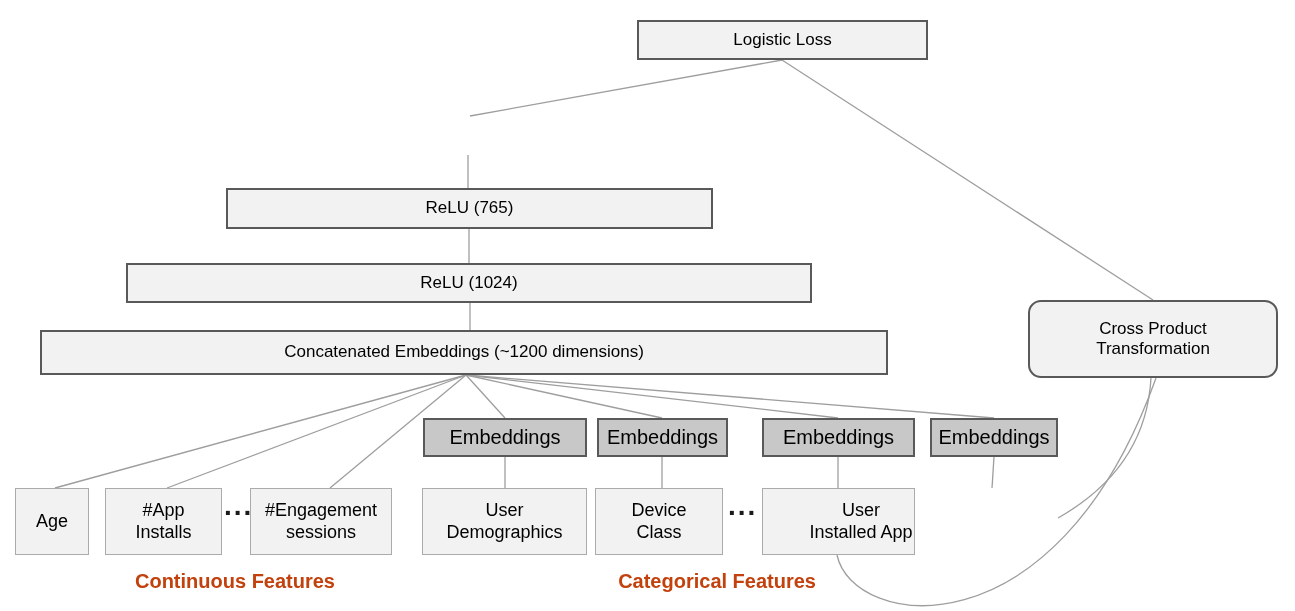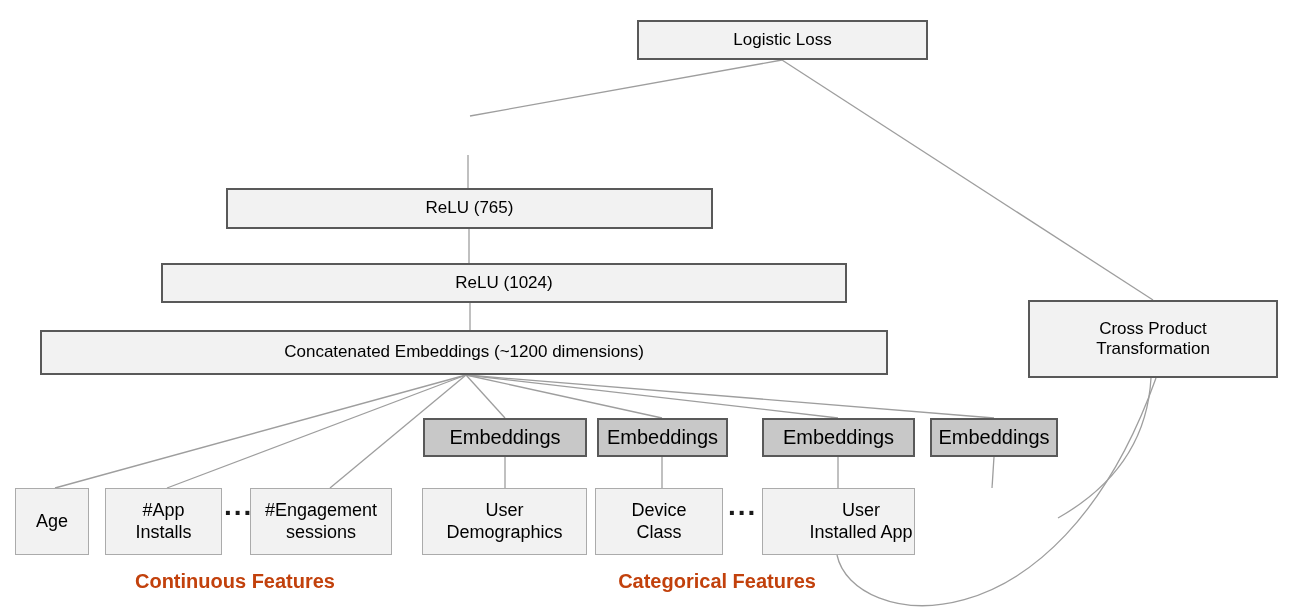--- a/index.html
+++ b/index.html
@@ -73,29 +73,29 @@
 
   <div class="node big" style="left:637px; top:20px;  width:291px; height:40px;">
     <span>Logistic Loss</span>
   </div>
 
 
   <div class="node big" style="left:226px; top:188px; width:487px; height:41px;">
     <span>ReLU (765)</span>
   </div>
 
-  <div class="node big" style="left:126px; top:263px; width:686px; height:40px;margin-left:35px;">
+  <div class="node big" style="left:126px; top:263px; width:686px; height:40px;">
     <span>ReLU (1024)</span>
   </div>
 
   <div class="node big" style="left:40px; top:330px; width:848px; height:45px;">
     <span>Concatenated Embeddings (~1200 dimensions)</span>
   </div>
 
-  <div class="node big w160" style="left:1028px; top:300px; width:250px; height:78px;">
+  <div class="node big w160" style="left:1028px; top:300px; width:250px; height:78px;border-radius:13px;">
     <span>Cross Product Transformation</span>
   </div>
 
   <div class="node embed" style="left:423px; top:418px; width:164px; height:39px;">
     <span>Embeddings</span>
   </div>
 
   <div class="node embed" style="left:597px; top:418px; width:131px; height:39px;">
     <span>Embeddings</span>
   </div>

